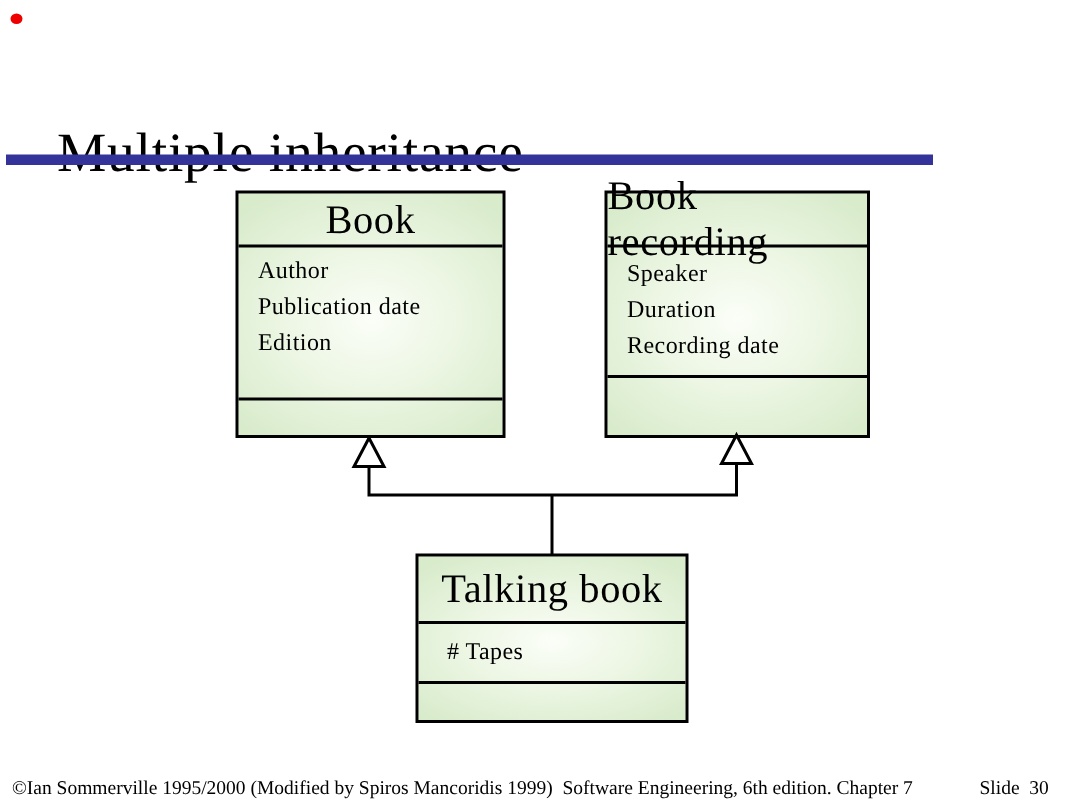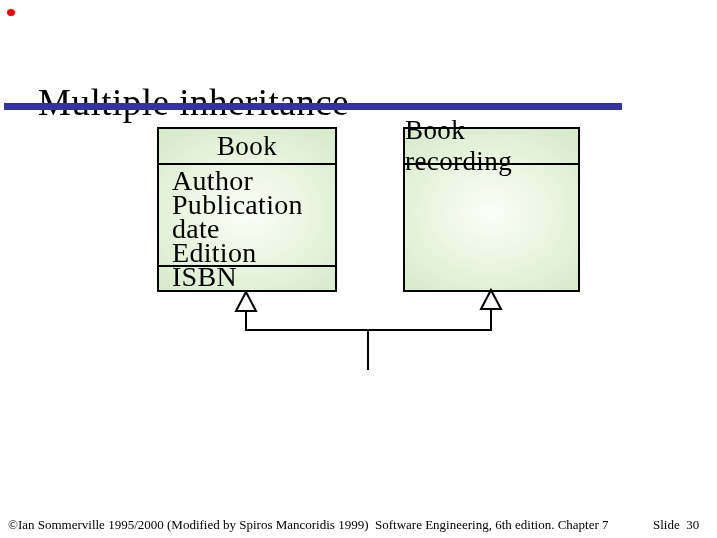--- a/index.html
+++ b/index.html
@@ -40,21 +40,21 @@
   .uml-head {
     display: flex; align-items: center; justify-content: center;
     font-size: 27px; letter-spacing: 0.4px;
     border-bottom: 2px solid var(--box-border, #000);
     flex: 0 0 auto;
   }
   .uml-box-book .uml-head, .uml-box-voice .uml-head { height: 34px; }
   .uml-box-talking .uml-head { height: 43px; }
   .uml-attrs {
     border-bottom: 2px solid var(--box-border, #000);
-    font-size: 28px; line-height: 24px; letter-spacing: 0.3px;
+    font-size: 16px; line-height: 24px; letter-spacing: 0.3px;
     box-sizing: content-box;
     flex: 0 0 auto;
   }
   .uml-box-book .uml-attrs    { height: 96px;  padding: 4px 0 0 13px; }
   .uml-box-voice .uml-attrs   { height: 79px;  padding: 6px 0 0 13px; }
   .uml-box-talking .uml-attrs { height: 31px;  padding: 7px 0 0 19px; }
   .uml-ops { flex: 1 1 auto; }
   .connector-layer {
     position: absolute; left: 0; top: 0; width: 717px; height: 538px;
     pointer-events: none;
@@ -77,30 +77,41 @@
 
   <h1 class="title">Multiple inheritance</h1>
   <div class="title-rule"></div>
 
   <div class="uml-class uml-box-book">
     <div class="uml-head">Book</div>
     <div class="uml-attrs">
       <div>Author</div>
       <div>Publication date</div>
       <div>Edition</div>
-      <div>ISBN</div>
     </div>
     <div class="uml-ops"></div>
   </div>
 
   <div class="uml-class uml-box-voice">
     <div class="uml-head">Book recording</div>
+    <div class="uml-attrs">
+      <div>Speaker</div>
+      <div>Duration</div>
+      <div>Recording date</div>
+    </div>
     <div class="uml-ops"></div>
   </div>
 
+  <div class="uml-class uml-box-talking">
+    <div class="uml-head">Talking book</div>
+    <div class="uml-attrs">
+      <div># Tapes</div>
+    </div>
+    <div class="uml-ops"></div>
+  </div>
 
   <svg class="connector-layer" viewBox="0 0 717 538" xmlns="http://www.w3.org/2000/svg">
     <polyline points="246,311 246,330 491,330 491,309" fill="none" stroke="#000" stroke-width="2"></polyline>
     <line x1="368" y1="330" x2="368" y2="370" stroke="#000" stroke-width="2"></line>
     <polygon points="246,292 256,311 236,311" fill="#ffffff" stroke="#000" stroke-width="2"></polygon>
     <polygon points="491,290 501,309 481,309" fill="#ffffff" stroke="#000" stroke-width="2"></polygon>
   </svg>
 
   <div class="footer">
     <span class="footer-copyright">©Ian Sommerville 1995/2000 (Modified by Spiros Mancoridis 1999)</span>

